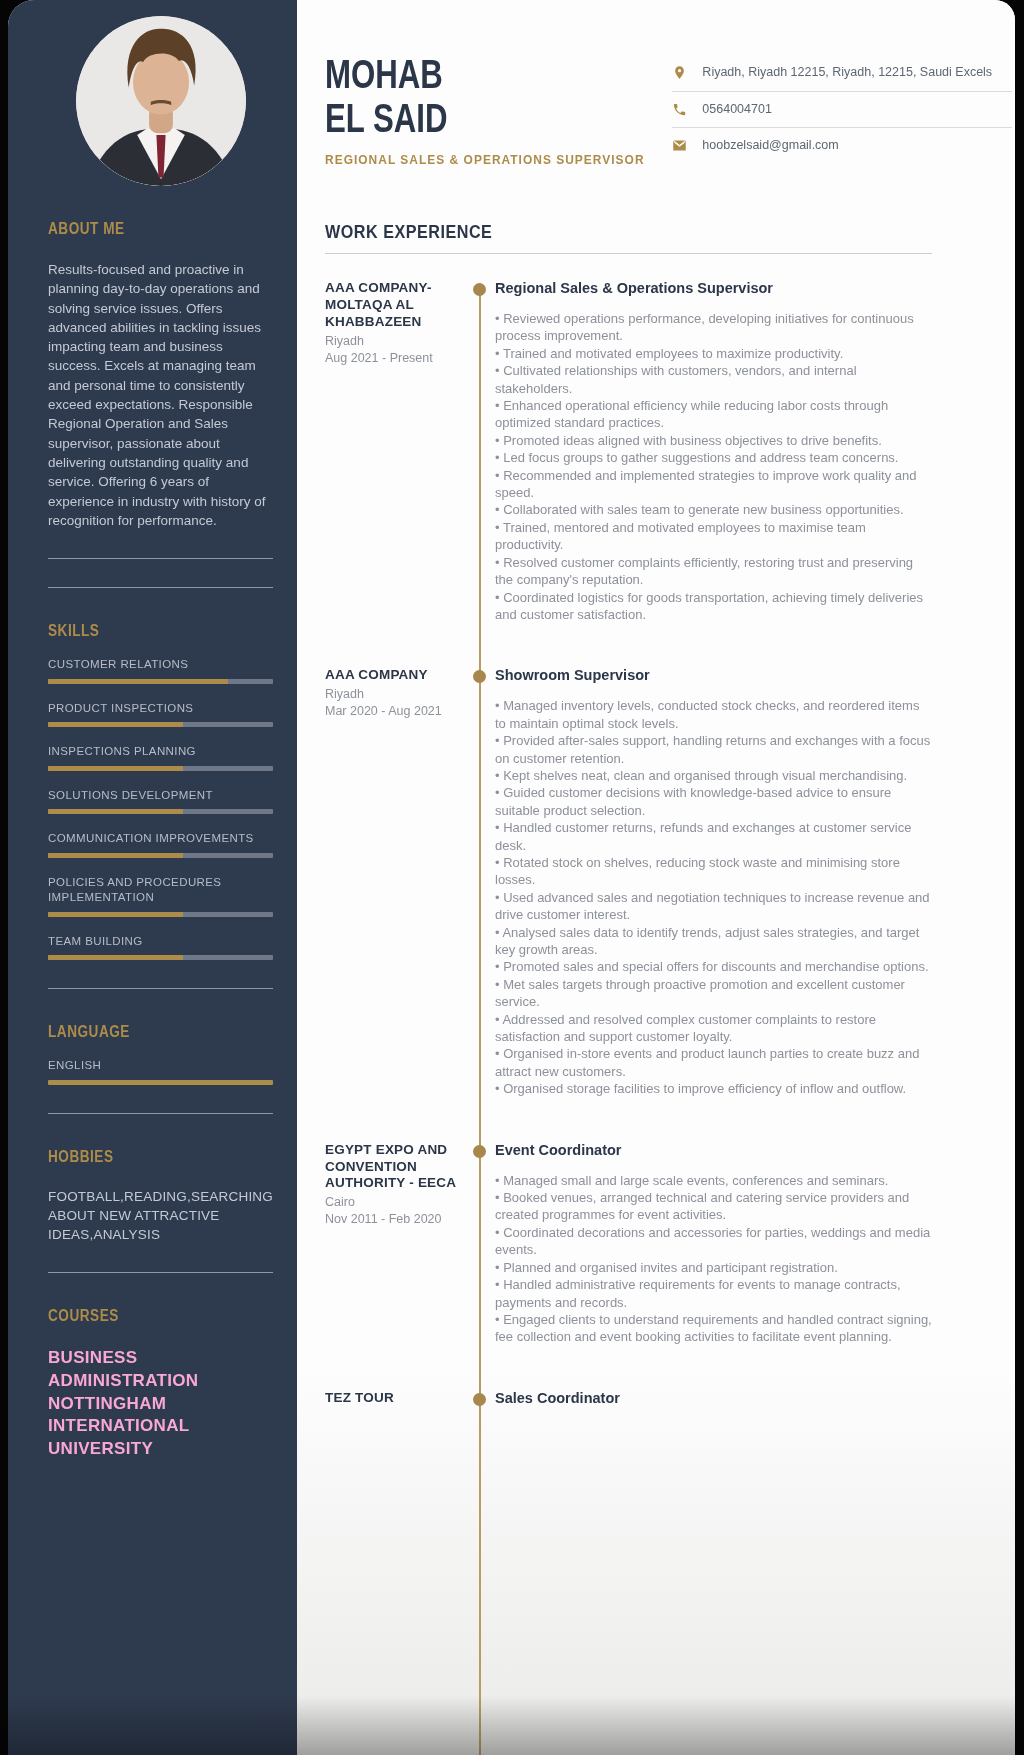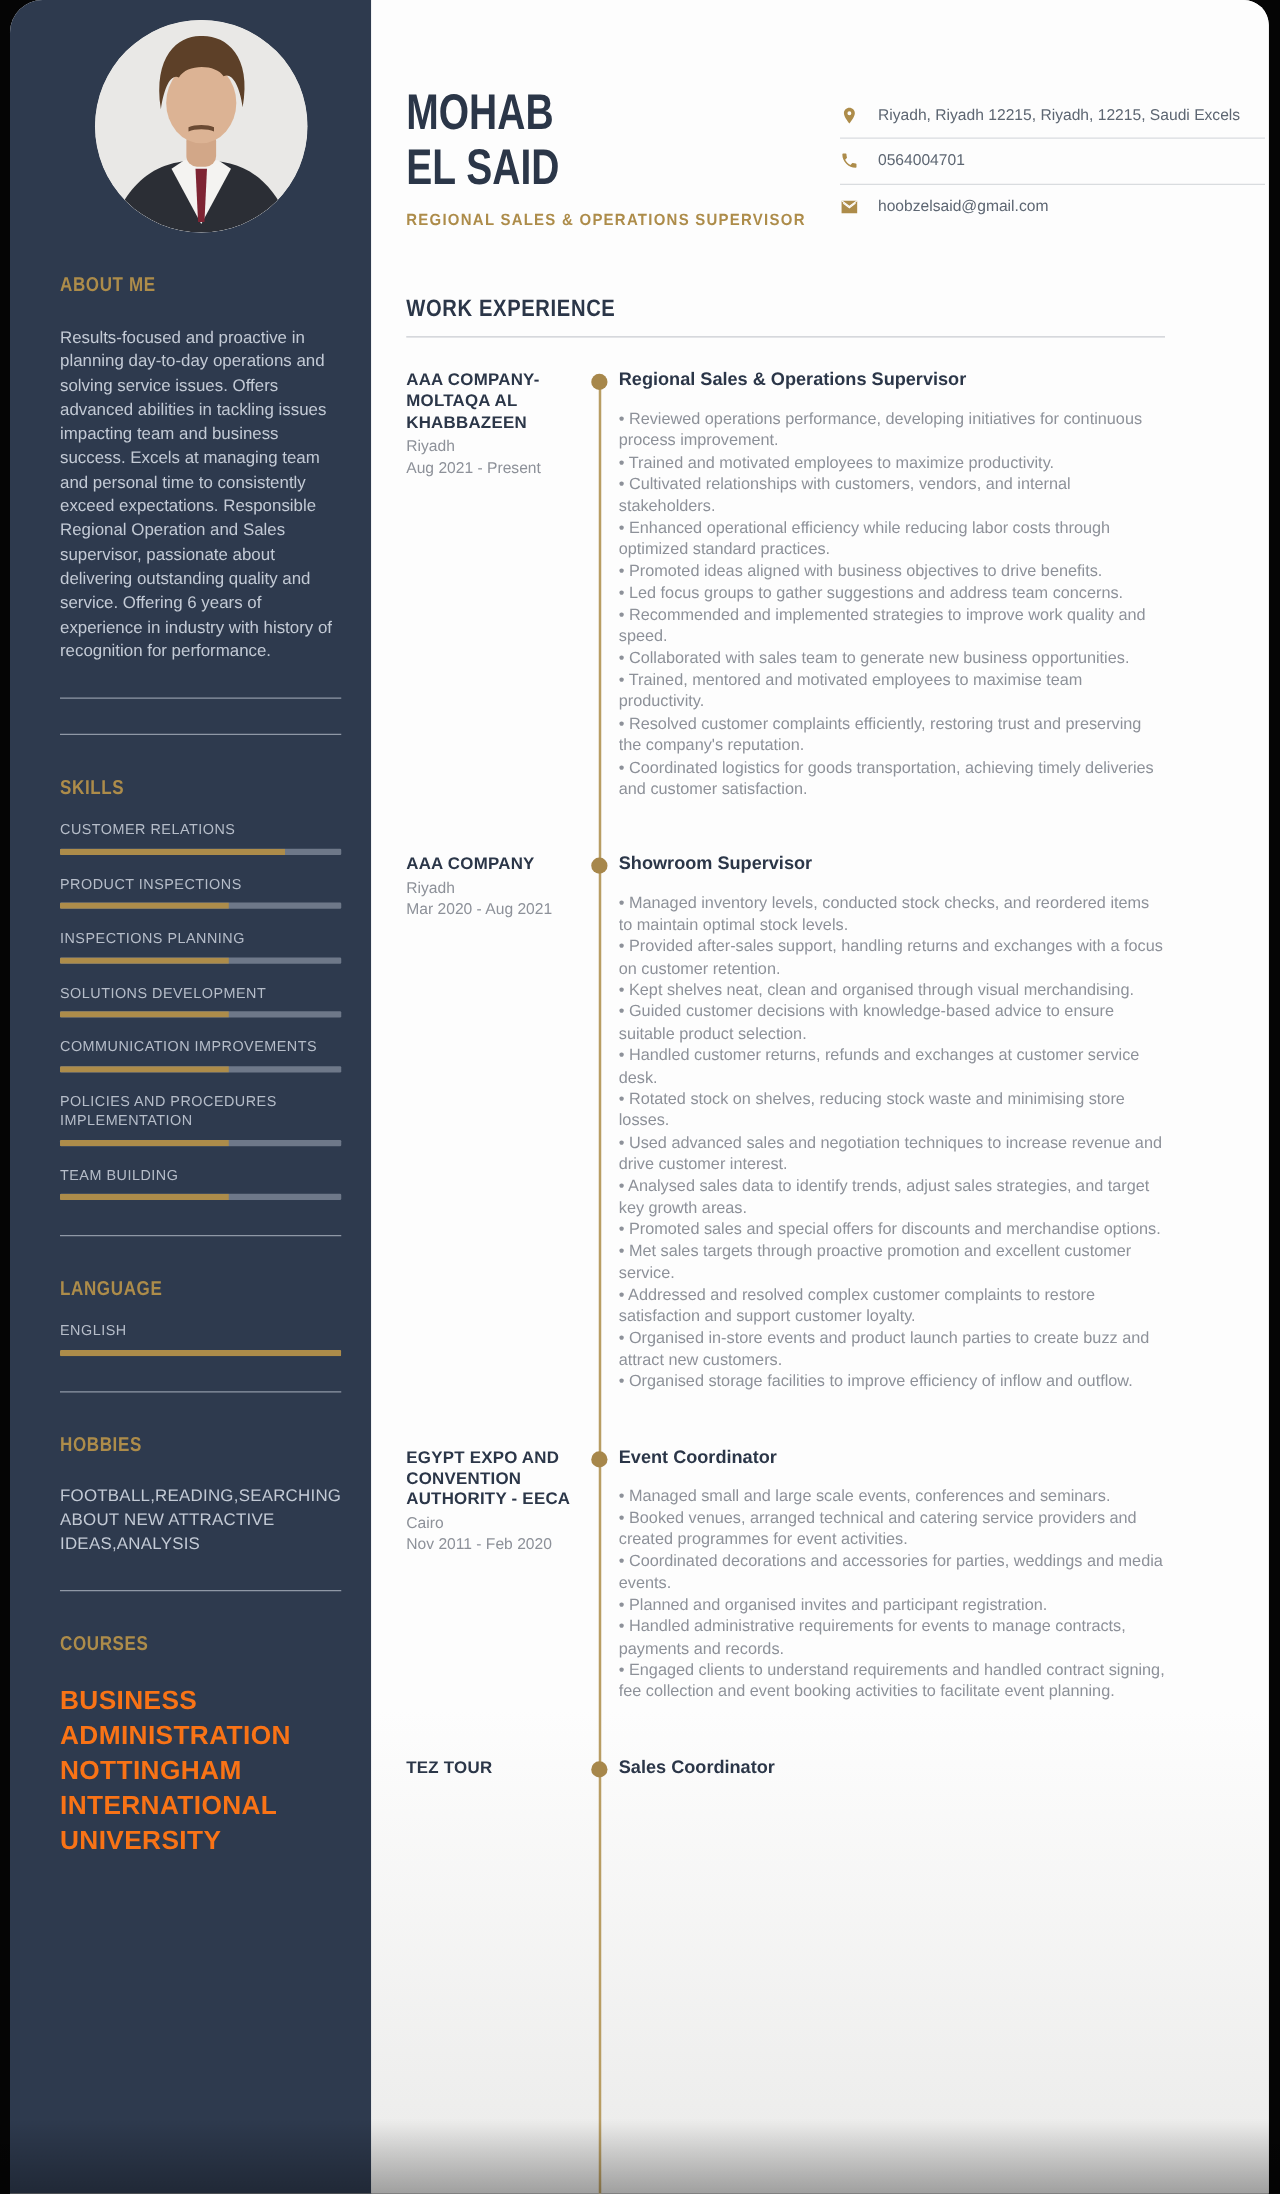--- a/index.html
+++ b/index.html
@@ -23,26 +23,26 @@
   .edu-year{margin:0;font-size:13.5px;color:#b9c1cd;}
   .edu-note{margin:14px 0 0 2px;font-size:13.5px;color:#c3cad5;}
   .edu-note::before{content:"•  ";}
   .bars{margin-top:12px;}
   .skill{margin-top:17px;}
   .skill-label{font-size:11.5px;letter-spacing:.4px;color:#b6bdc9;line-height:1.35;}
   .skill-track{margin-top:6px;height:5px;background:#6e7889;border-radius:1px;overflow:hidden;}
   .skill-fill{height:100%;background:#ad8c4a;}
   .hobby-text,.course-text{margin:22px 0 0 0;}
   .hobby-text{font-size:13.5px;line-height:1.4;color:#c3cad5;letter-spacing:.2px;}
-  .course-text{font-size:21px;line-height:1.33;font-weight:700;color:#f97316;letter-spacing:.3px;}
+  .course-text{font-size:17px;line-height:1.33;font-weight:700;color:#f9a8d4;letter-spacing:.3px;}
 
   
   .main{flex:1;background:linear-gradient(#fdfdfd 78%,#ededec 97%,#e4e4e3 100%);
         padding:0 28px 0 28px;color:#2b3648;}
-  .main-header{display:flex;align-items:flex-end;padding-top:68px;}
+  .main-header{display:flex;align-items:center;padding-top:52px;}
   .name{margin:0;font-size:40px;line-height:1.1;font-weight:700;color:#2b3648;
         transform:scaleX(.78);transform-origin:0 0;white-space:nowrap;}
   .role{margin-top:12px;font-size:13px;font-weight:700;color:#ad8c4a;letter-spacing:1.1px;
         transform:scaleX(.92);transform-origin:0 50%;white-space:nowrap;}
   .contact{margin-left:auto;width:340px;margin-top:4px;}
   .contact-item{display:flex;gap:14px;padding:9px 0;align-items:flex-start;}
   .contact-item + .contact-item{border-top:1px solid #d9dcdf;}
   .ci-icon{flex:0 0 16px;padding-top:1px;}
   .ci-icon svg{display:none;width:15px;height:15px;fill:#ad8c4a;}
   .ci-icon svg.show{display:block;}

